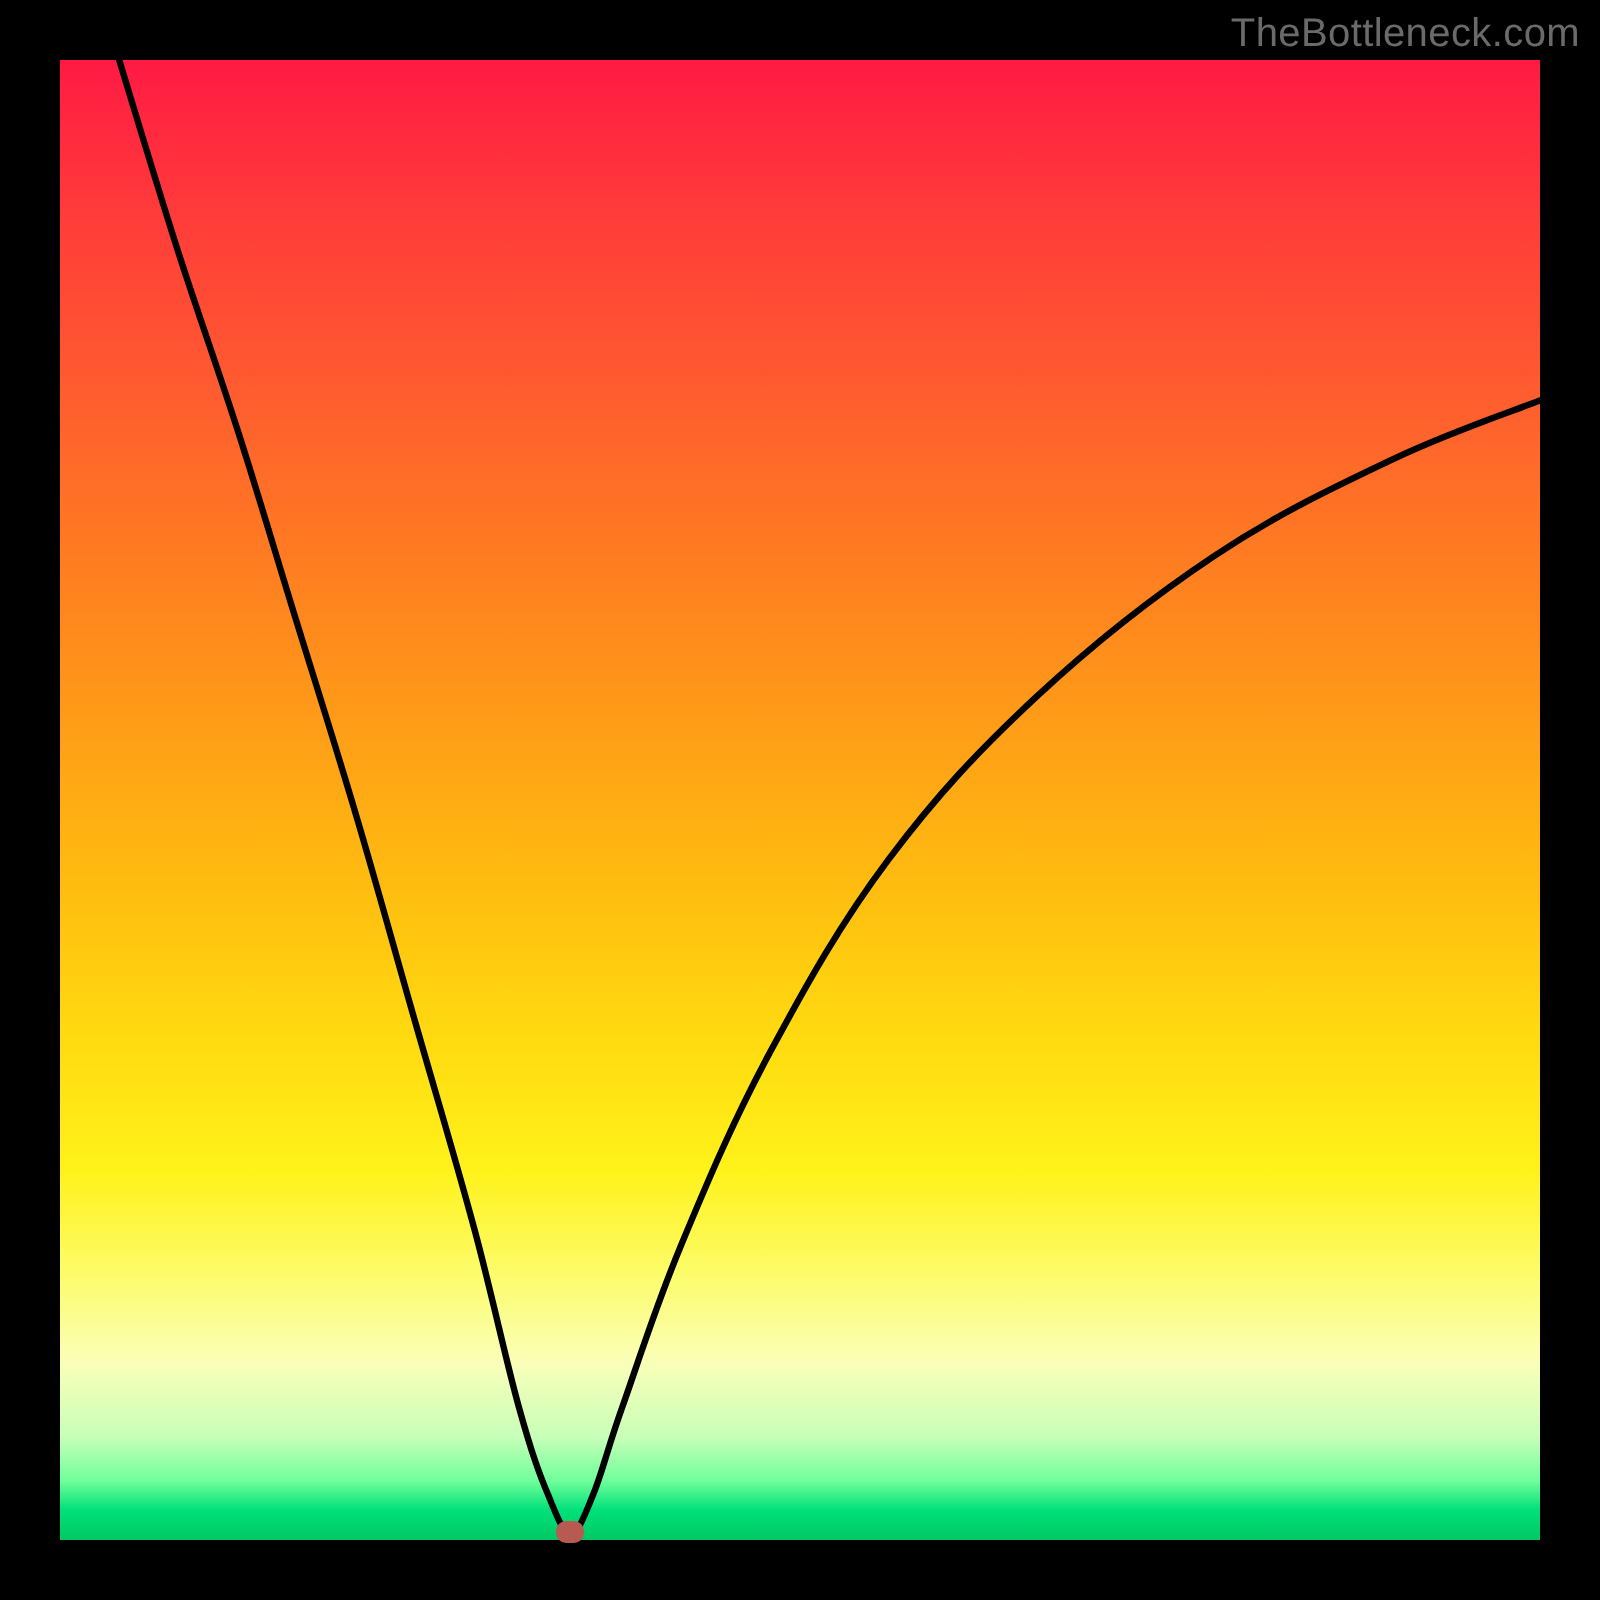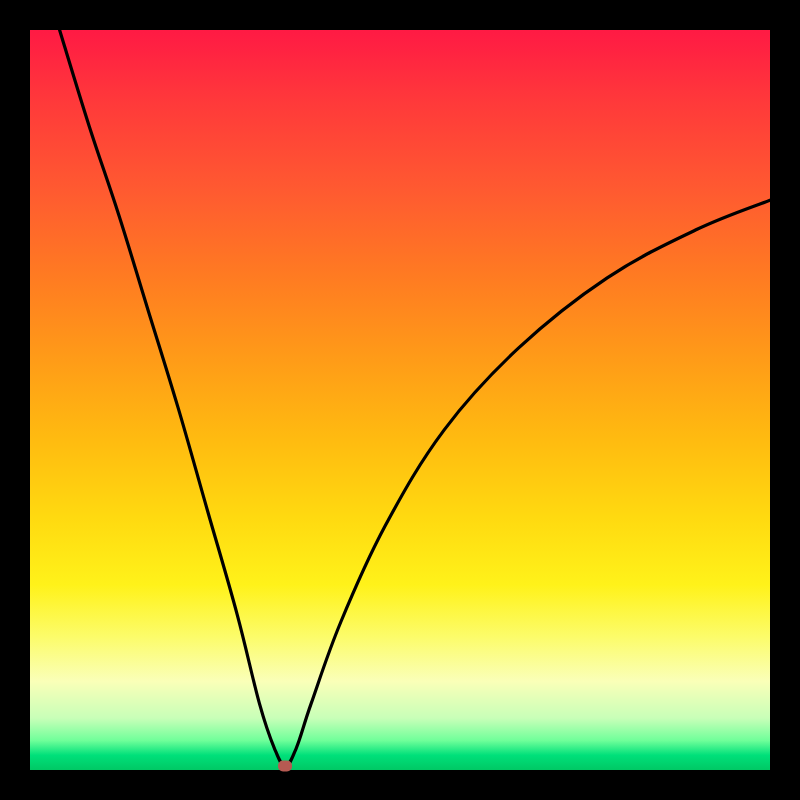--- a/index.html
+++ b/index.html
@@ -56,19 +56,20 @@
     height: 11px;
     background: #b65a52;
     border-radius: 5px;
     transform: translate(-50%, -50%);
   }
 </style>
 </head>
 <body>
 
 <div class="frame">
+  <div class="watermark">TheBottleneck.com</div>
   <div class="plot-area">
     <svg class="curve" viewBox="0 0 740 740" preserveAspectRatio="none">
       <path fill="none" stroke="#000" stroke-width="3.2" stroke-linecap="round" d="M 29.6 0.0 C 34.9 17.3, 48.5 62.9, 59.2 96.2 C 69.9 129.5, 78.1 151.7, 88.8 185.0 C 99.5 218.3, 107.7 246.6, 118.4 281.2 C 129.1 315.8, 137.3 341.4, 148.0 377.4 C 158.7 413.4, 166.9 443.7, 177.6 481.0 C 188.3 518.3, 197.9 550.0, 207.2 584.6 C 216.5 619.2, 222.7 649.4, 229.4 673.4 C 236.1 697.4, 239.5 706.5, 244.2 717.8 C 248.9 729.1, 251.3 736.3, 255.3 736.3 C 259.3 736.3, 261.7 729.1, 266.4 717.8 C 271.1 706.5, 273.2 696.0, 281.2 673.4 C 289.2 650.8, 297.5 624.0, 310.8 592.0 C 324.1 560.0, 336.6 530.4, 355.2 495.8 C 373.8 461.2, 390.4 431.6, 414.4 399.6 C 438.4 367.6, 459.1 345.5, 488.4 318.2 C 517.7 290.9, 545.2 269.2, 577.2 247.9 C 609.2 226.6, 636.7 213.8, 666.0 199.8 C 695.3 185.8, 726.7 175.5, 740.0 170.2"></path>
     </svg>
     <div class="marker" style="left:255.3px; top:736.3px; background:#b65a52;"></div>
   </div>
 </div>
 
 </body></html>

